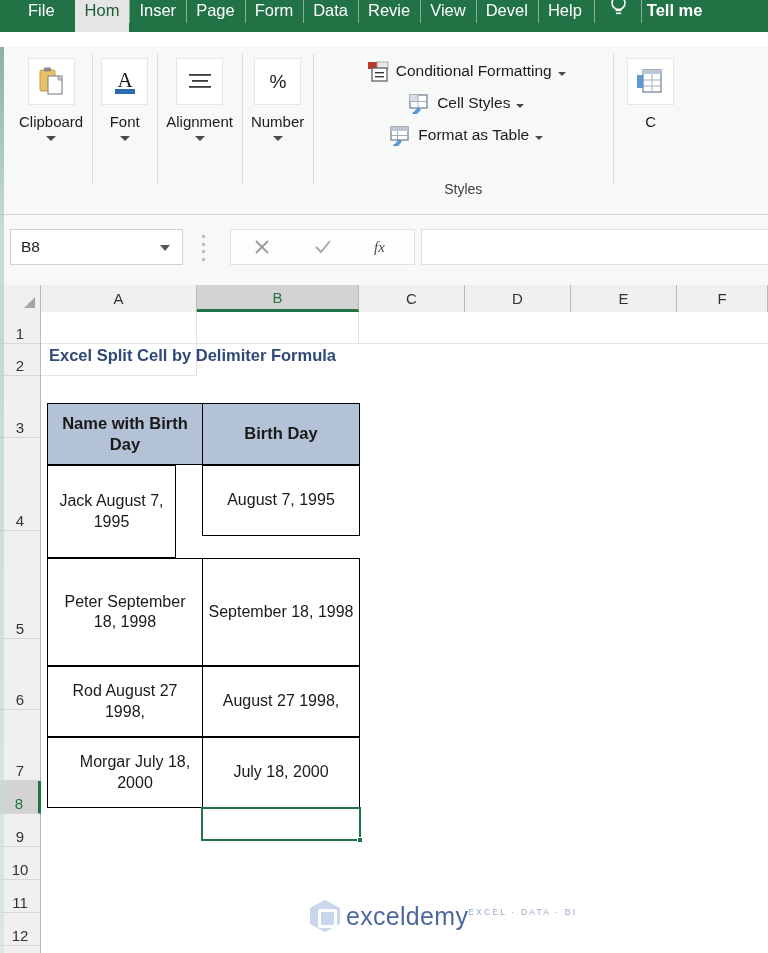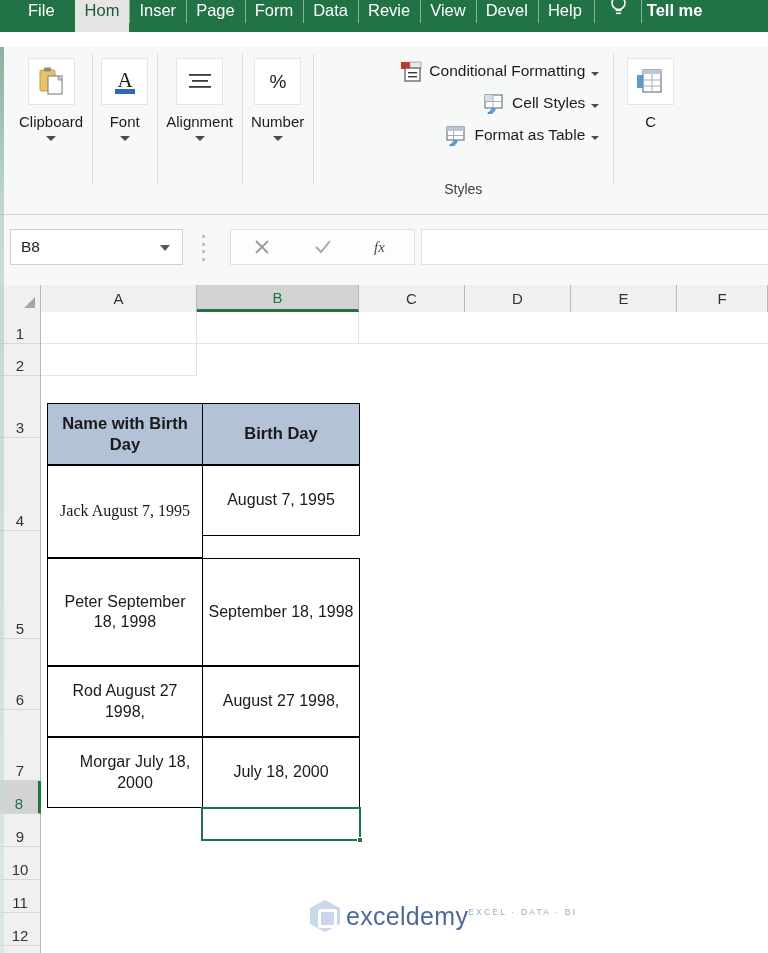--- a/index.html
+++ b/index.html
@@ -101,21 +101,21 @@
   .rgroup-caret {
     margin-top: 6px;
     width: 0; height: 0;
     border-left: 5px solid transparent;
     border-right: 5px solid transparent;
     border-top: 5px solid #4a4a4a;
   }
 
   
   .rgroup.styles {
-    align-items: flex-end;
+    align-items: center;
     padding-left: 20px; padding-right: 14px;
     width: 300px;
   }
   .style-row {
     display: flex; align-items: center;
     height: 30px;
     margin-top: 2px;
   }
   .style-row:first-child { margin-top: 6px; }
   .style-ico {
@@ -578,29 +578,30 @@
         <span>12</span>
       </div>
 
     <div class="sheet">
 
       <div class="gline-h" style="top:31px;  width:727px;"></div>
       <div class="gline-h" style="top:63px;  width:156px;"></div>
       <div class="gline-v" style="left:155px; top:0; height:63px;"></div>
       <div class="gline-v" style="left:317px; top:0; height:31px;"></div>
 
+      <div class="title-cell" style="left:8px; top:27px; height:32px;">Excel Split Cell by Delimiter Formula</div>
 
       <div class="tcell head" style="left:6px;   top:91px;  width:156px; height:62px;">
         <span>Name with Birth Day</span>
       </div>
       <div class="tcell head" style="left:161px; top:91px;  width:158px; height:62px;">
         <span>Birth Day</span>
       </div>
 
-      <div class="tcell" style="left:6px;   top:153px; width:156px; height:93px;font-family:Liberation Serif, serif;">
+      <div class="tcell" style="left:6px;   top:153px; width:129px; height:93px;">
         <span>Jack August 7, 1995</span>
       </div>
       <div class="tcell" style="left:161px; top:153px; width:158px; height:71px;">
         <span>August 7, 1995</span>
       </div>
 
       <div class="tcell" style="left:6px;   top:246px; width:156px; height:108px;">
         <span>Peter September 18, 1998</span>
       </div>
       <div class="tcell" style="left:161px; top:246px; width:158px; height:108px;">

